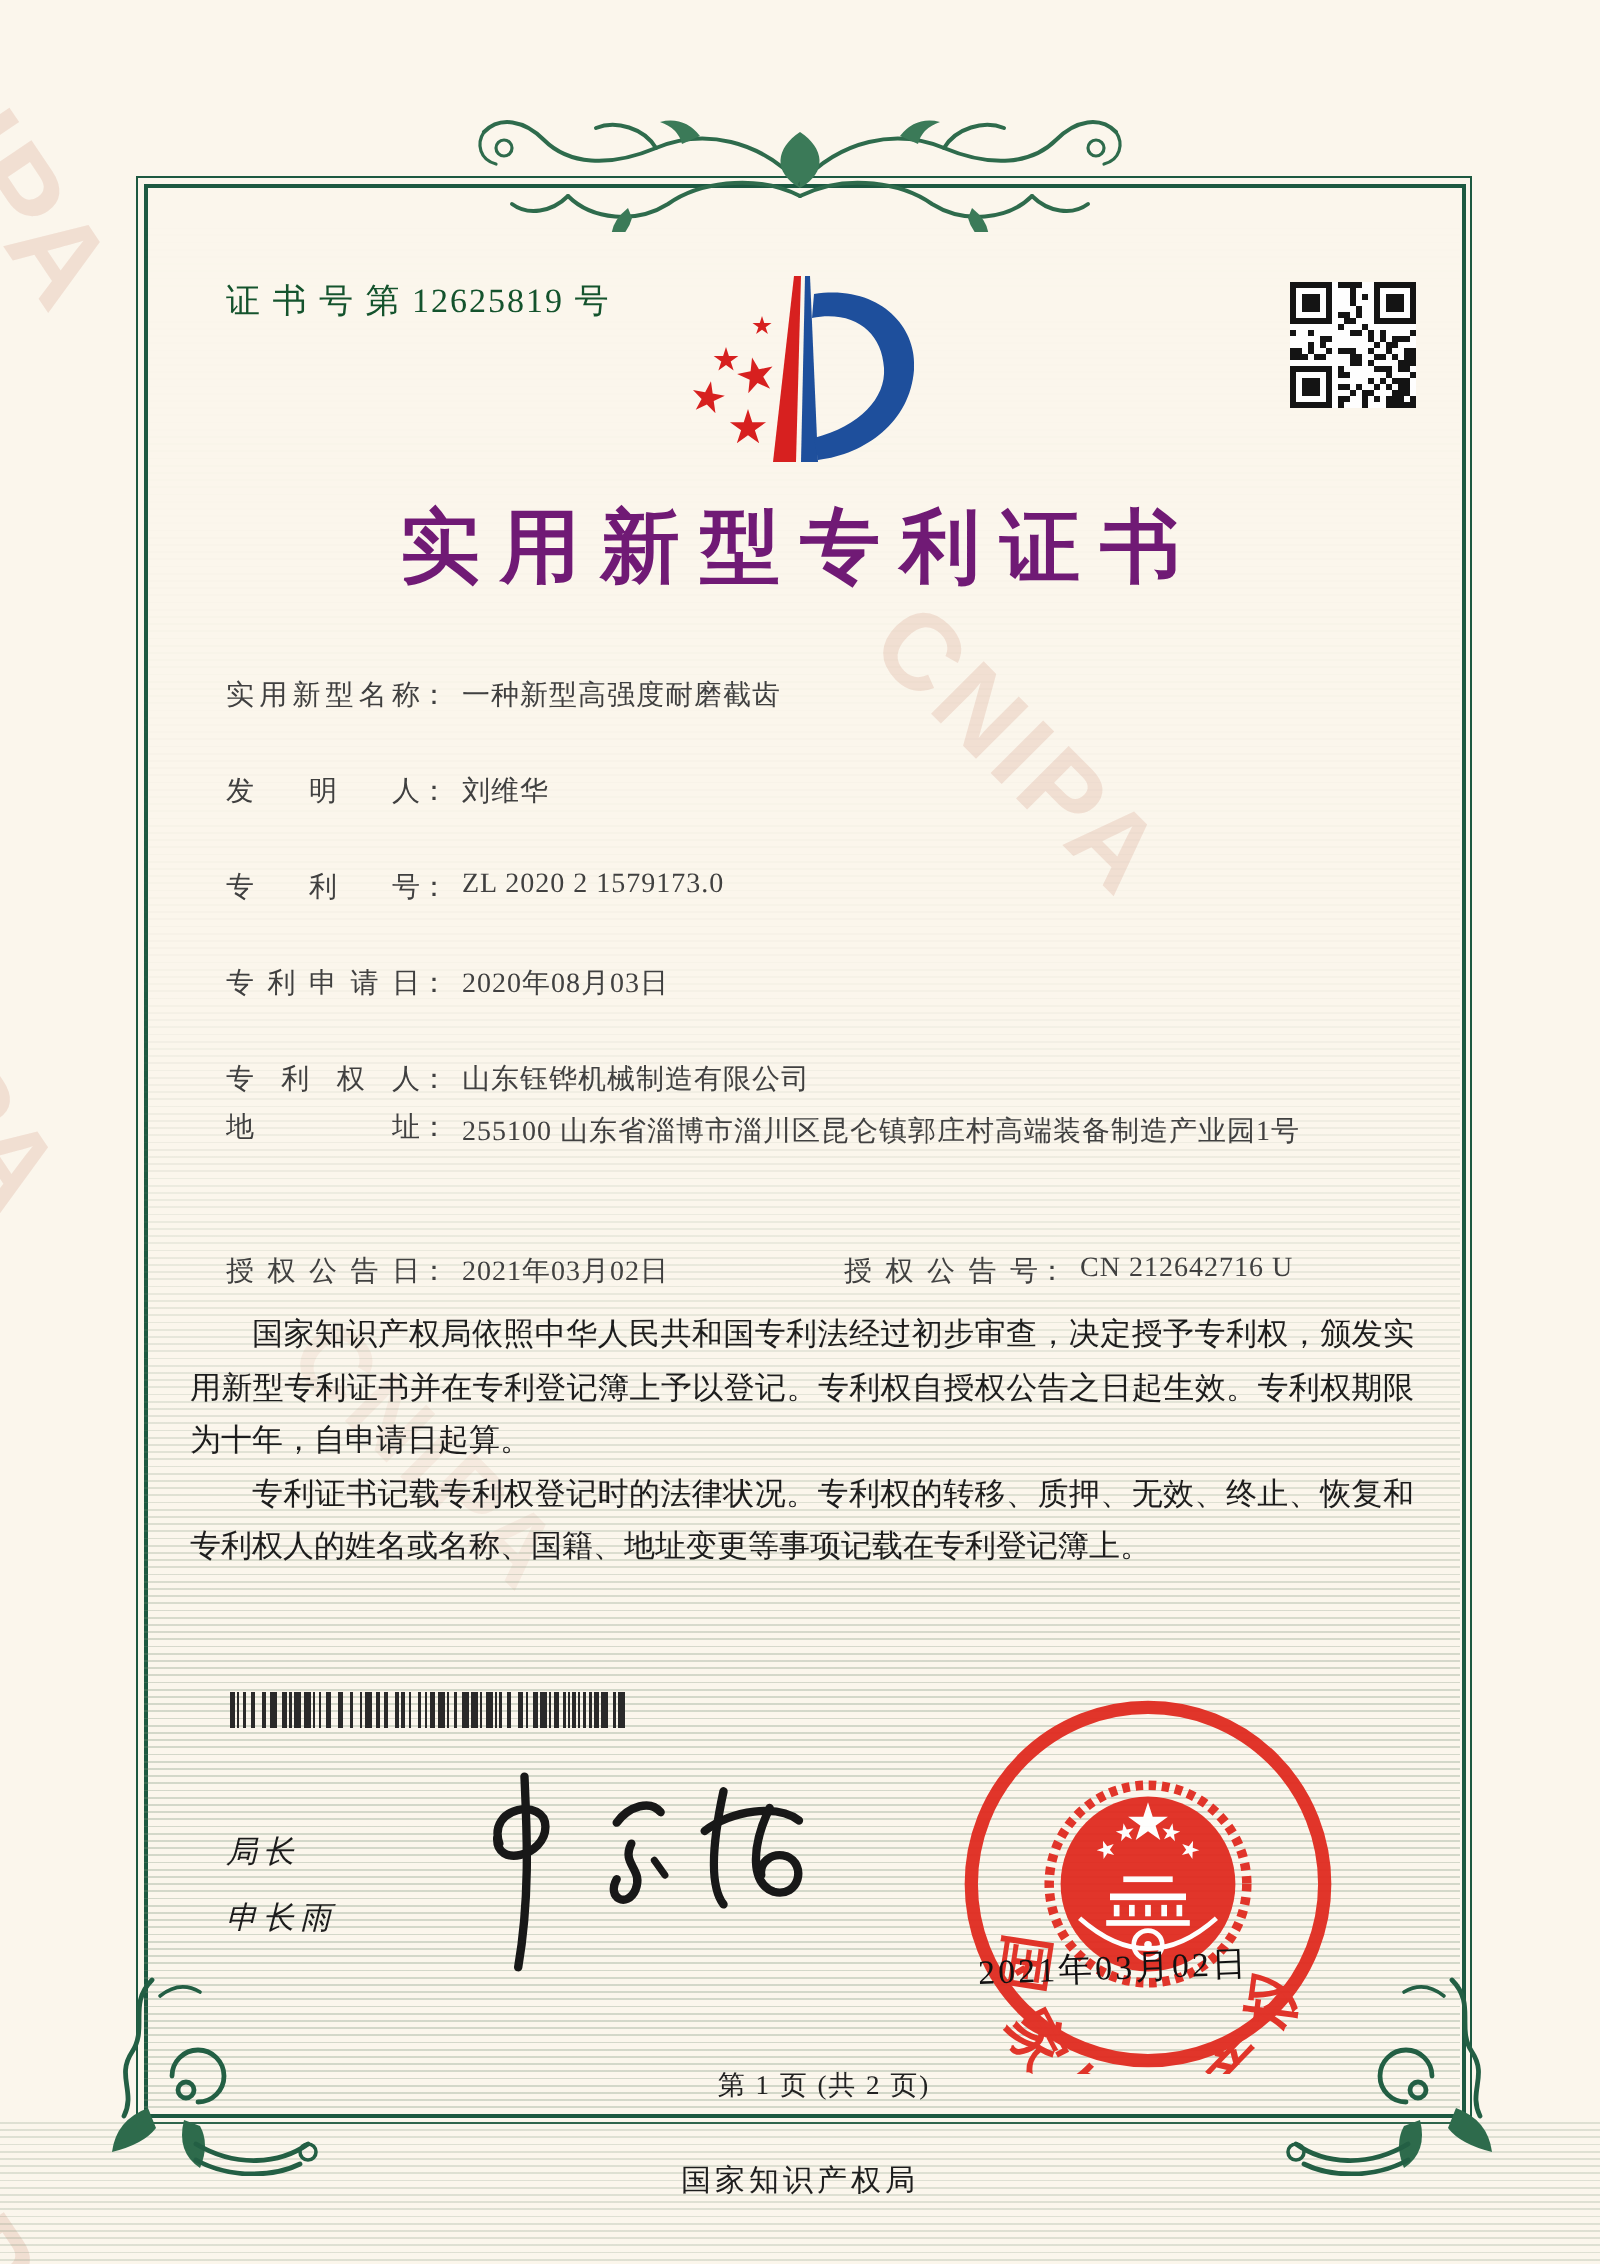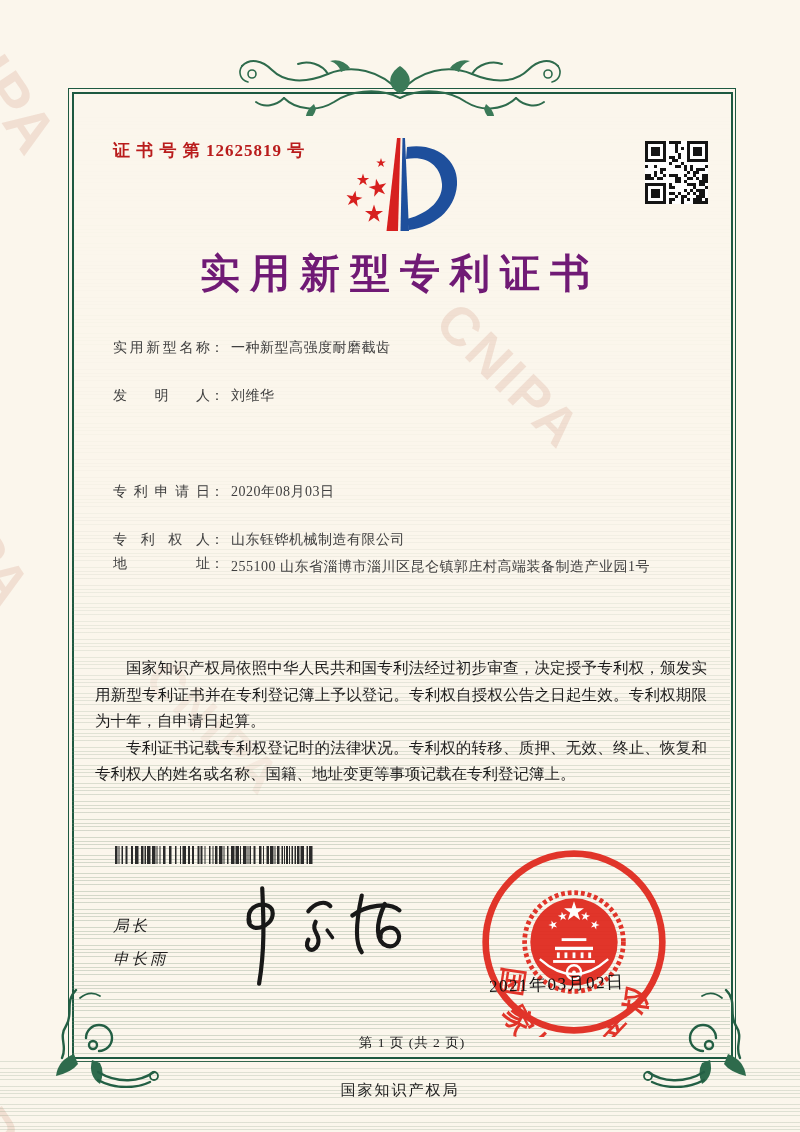--- a/index.html
+++ b/index.html
@@ -18,21 +18,21 @@
 
   
   .guilloche{position:absolute;left:72px;top:92px;width:658px;height:964px;
       background:repeating-linear-gradient(180deg, rgba(120,145,120,0.30) 0 0.9px, rgba(0,0,0,0) 0.9px 3.6px);
       -webkit-mask-image:linear-gradient(to bottom, rgba(0,0,0,0) 0%, rgba(0,0,0,0.10) 40%, rgba(0,0,0,0.55) 62%, #000 78%, #000 100%);
       mask-image:linear-gradient(to bottom, rgba(0,0,0,0) 0%, rgba(0,0,0,0.10) 40%, rgba(0,0,0,0.55) 62%, #000 78%, #000 100%);}
   .guilloche-bottom{position:absolute;left:0;top:1061px;width:800px;height:71px;
       background:repeating-linear-gradient(180deg, rgba(120,145,120,0.22) 0 0.9px, rgba(0,0,0,0) 0.9px 3.6px);}
 
   .abs{position:absolute;}
-  .cert-no{left:113px;top:139px;font-size:17px;color:#b91c1c;letter-spacing:1px;font-weight:bold;}
+  .cert-no{left:113px;top:139px;font-size:17px;color:#14532d;letter-spacing:1px;}
   .title{left:0;right:0;top:246px;text-align:center;font-size:40px;font-weight:700;
          color:#701a75;letter-spacing:10px;}
 
   .frow{position:absolute;left:113px;font-size:14px;color:#404040;white-space:nowrap;}
   .flabel{display:inline-block;width:97px;text-align:justify;text-align-last:justify;vertical-align:top;}
   .fcolon{margin-right:7px;vertical-align:top;}
   .fvalue{display:inline-block;vertical-align:top;letter-spacing:0.5px;}
   .fvalue.wide{white-space:normal;width:458px;line-height:24px;}
   .grant2{position:absolute;left:309px;top:0;}
 
@@ -257,28 +257,37 @@
     </svg>
 
   <div class="abs title">实用新型专利证书</div>
 
   <div class="frow" style="top:339px">
     <span class="flabel">实用新型名称</span><span class="fcolon">：</span><span class="fvalue">一种新型高强度耐磨截齿</span>
   </div>
   <div class="frow" style="top:387px">
     <span class="flabel">发明人</span><span class="fcolon">：</span><span class="fvalue">刘维华</span>
   </div>
+  <div class="frow" style="top:435px">
+    <span class="flabel">专利号</span><span class="fcolon">：</span><span class="fvalue">ZL 2020 2 1579173.0</span>
+  </div>
   <div class="frow" style="top:483px">
     <span class="flabel">专利申请日</span><span class="fcolon">：</span><span class="fvalue">2020年08月03日</span>
   </div>
   <div class="frow" style="top:531px">
     <span class="flabel">专利权人</span><span class="fcolon">：</span><span class="fvalue">山东钰铧机械制造有限公司</span>
   </div>
   <div class="frow" style="top:555px">
     <span class="flabel">地址</span><span class="fcolon">：</span><span class="fvalue wide">255100  山东省淄博市淄川区昆仑镇郭庄村高端装备制造产业园1号</span>
+  </div>
+  <div class="frow" style="top:627px">
+    <span class="flabel">授权公告日</span><span class="fcolon">：</span><span class="fvalue">2021年03月02日</span>
+    <span class="grant2">
+      <span class="flabel">授权公告号</span><span class="fcolon">：</span><span class="fvalue">CN 212642716 U</span>
+    </span>
   </div>
 
   <div class="paras">
     <p>国家知识产权局依照中华人民共和国专利法经过初步审查，决定授予专利权，颁发实用新型专利证书并在专利登记簿上予以登记。专利权自授权公告之日起生效。专利权期限为十年，自申请日起算。</p>
     <p>专利证书记载专利权登记时的法律状况。专利权的转移、质押、无效、终止、恢复和专利权人的姓名或名称、国籍、地址变更等事项记载在专利登记簿上。</p>
   </div>
 
   <svg id="barcode" class="abs" style="left:113px;top:846px;" width="205" height="18" viewBox="0 0 205 18" preserveAspectRatio="none">
       <rect x="2" y="0" width="2.5" height="18" fill="#2a2a2a"></rect>
       <rect x="5.5" y="0" width="1" height="18" fill="#2a2a2a"></rect>

